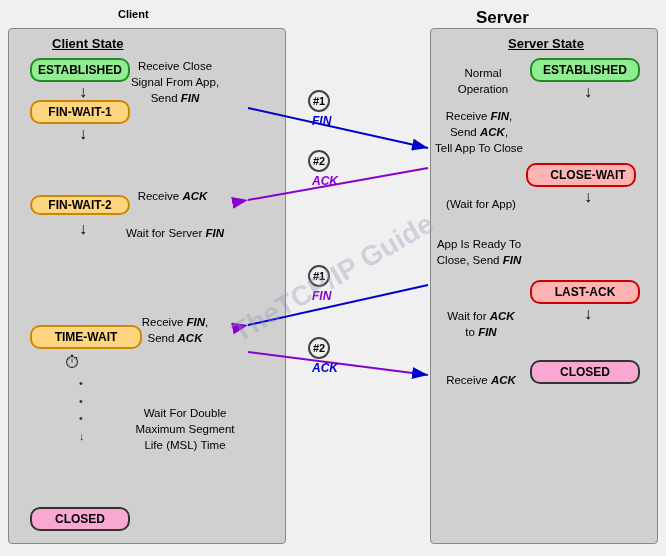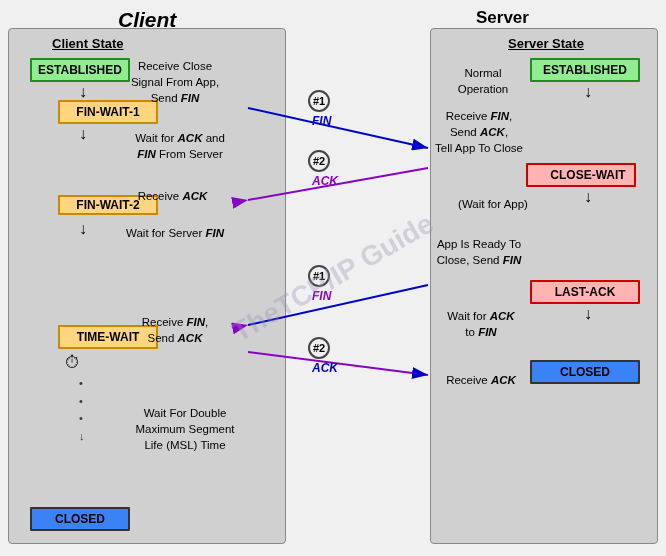--- a/index.html
+++ b/index.html
@@ -54,33 +54,33 @@
     .diagram {
       position: relative;
       width: 666px;
       height: 556px;
     }
 
     
     .box {
       position: absolute;
       border: 2px solid #333;
-      border-radius: 1px;
+      border-radius: 10px;
       font-weight: bold;
       font-size: 12px;
       text-align: center;
       display: flex;
       align-items: center;
       justify-content: center;
       padding: 2px 6px;
     }
     .box.green { background: #90ee90; border-color: #228B22; }
-    .box.orange { background: #FFD580; border-color: #cc8800; margin-left: 28px; }
+    .box.orange { background: #FFD580; border-color: #cc8800; }
     .box.pink { background: #ffb3b3; border-color: #cc0000; }
-    .box.white { background: #3b82f6; border-color: #333; }
+    .box.white { background: #f9a8d4; border-color: #333; }
 
     .text-block {
       position: absolute;
       font-size: 11.5px;
       text-align: center;
       line-height: 1.4;
     }
     .text-block em { font-style: italic; font-weight: bold; }
 
     .section-border {
@@ -117,21 +117,21 @@
       font-style: italic;
       font-weight: bold;
       font-size: 12px;
     }
   </style>
 </head>
 <body>
 
 <div class="diagram">
 
-  <div class="page-title-client" style="position:absolute;top:8px;left:118px;font-size:21px;font-weight:bold;font-style:italic;">Client</div>
+  <div class="page-title-client" style="position:absolute;top:8px;left:118px;font-size:11px;font-weight:bold;">Client</div>
   <div class="page-title-server" style="position:absolute;top:8px;left:476px;font-size:17px;font-weight:bold;">Server</div>
 
   <div class="section-border" style="left:8px;top:28px;width:278px;height:516px;"></div>
 
   <div class="section-border" style="left:430px;top:28px;width:228px;height:516px;"></div>
 
   <div class="section-title" style="left:20px;top:36px;margin-left:32px;">Client State</div>
 
   <div class="section-title" style="left:508px;top:36px;">Server State</div>
 
@@ -140,21 +140,21 @@
   <div style="position:absolute;left:79px;top:83px;font-size:16px;">↓</div>
 
   <div class="box orange" style="left:30px;top:100px;width:100px;height:24px;">FIN-WAIT-1</div>
 
   <div style="position:absolute;left:79px;top:125px;font-size:16px;">↓</div>
 
   <div class="box orange" style="left:30px;top:195px;width:100px;height:20px;">FIN-WAIT-2</div>
 
   <div style="position:absolute;left:79px;top:220px;font-size:16px;">↓</div>
 
-  <div class="box orange" style="left:30px;top:325px;width:100px;height:24px;">TIME-WAIT</div>
+  <div class="box orange" style="left:30px;top:325px;width:112px;height:24px;">TIME-WAIT</div>
 
   <div style="position:absolute;left:65px;top:352px;font-size:18px;">⏱</div>
 
   <div style="position:absolute;left:79px;top:375px;font-size:11px;line-height:1.6;color:#333;">
     •<br>•<br>•<br>↓
   </div>
 
   <div class="box white" style="left:30px;top:507px;width:100px;height:24px;">CLOSED</div>
 
   <div class="box green" style="left:530px;top:58px;width:110px;height:24px;">ESTABLISHED</div>
@@ -168,23 +168,20 @@
   <div class="box pink" style="left:530px;top:280px;width:110px;height:24px;">LAST-ACK</div>
 
   <div style="position:absolute;left:584px;top:305px;font-size:16px;">↓</div>
 
   <div class="box white" style="left:530px;top:360px;width:110px;height:24px;">CLOSED</div>
 
   <div class="text-block" style="left:115px;top:58px;width:120px;">
     Receive Close<br>Signal From App,<br>Send <em>FIN</em>
   </div>
 
-  <div class="text-block" style="left:115px;top:130px;width:130px;">
-    Wait for <em>ACK</em> and<br><em>FIN</em> From Server
-  </div>
 
   <div class="text-block" style="left:115px;top:188px;width:115px;">
     Receive <em>ACK</em>
   </div>
 
   <div class="text-block" style="left:115px;top:225px;width:120px;">
     Wait for Server <em>FIN</em>
   </div>
 
   <div class="text-block" style="left:115px;top:314px;width:120px;">
@@ -196,21 +193,21 @@
   </div>
 
   <div class="text-block" style="left:115px;top:405px;width:140px;">
     Wait For Double<br>Maximum Segment<br>Life (MSL) Time
   </div>
 
   <div class="text-block" style="left:435px;top:108px;width:88px;">
     Receive <em>FIN</em>,<br>Send <em>ACK</em>,<br>Tell App To Close
   </div>
 
-  <div class="text-block" style="left:450px;top:196px;width:86px;">
+  <div class="text-block" style="left:438px;top:196px;width:86px;">
     (Wait for App)
   </div>
 
   <div class="text-block" style="left:435px;top:236px;width:88px;">
     App Is Ready To<br>Close, Send <em>FIN</em>
   </div>
 
   <div class="text-block" style="left:438px;top:308px;width:86px;">
     Wait for <em>ACK</em><br>to <em>FIN</em>
   </div>

